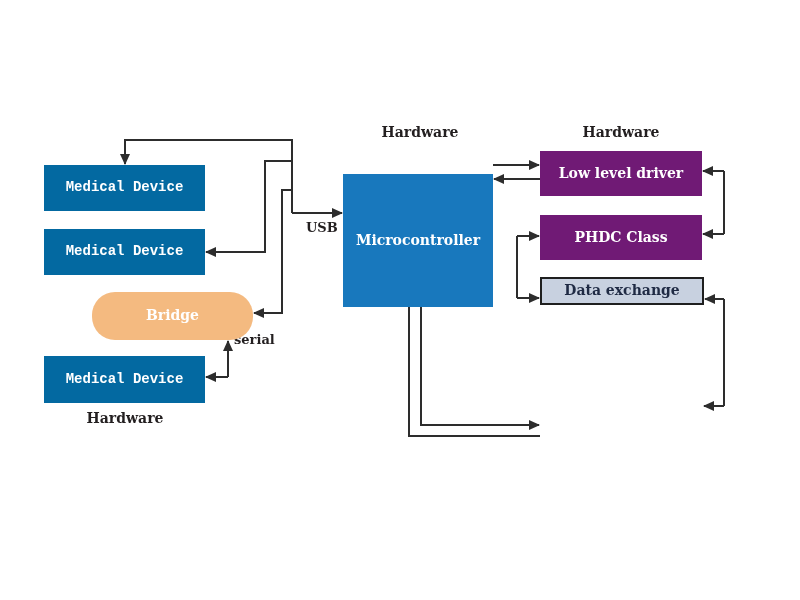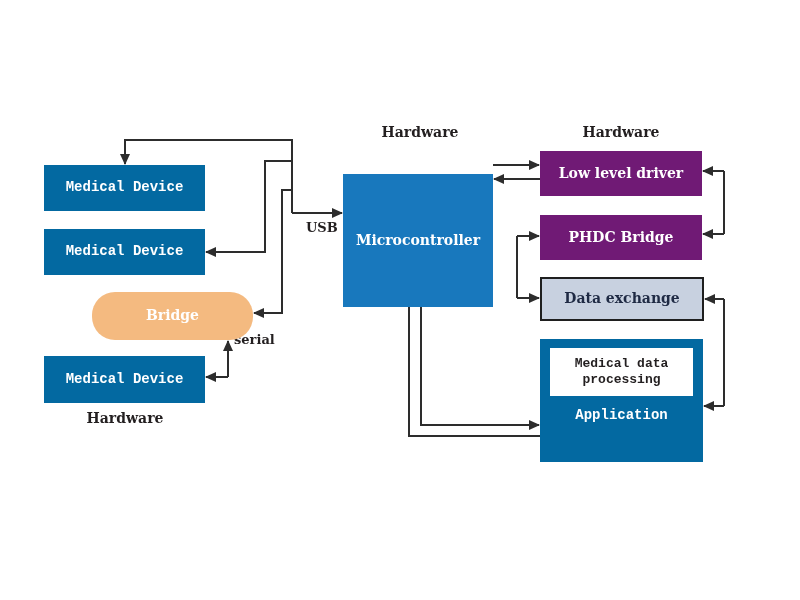--- a/index.html
+++ b/index.html
@@ -37,21 +37,21 @@
   }
   .lbl-small { font-size: 13px; text-align: left; }
   
   .md1    { left: 44px;  top: 165px; width: 161px; height: 46px; }
   .md2    { left: 44px;  top: 229px; width: 161px; height: 46px; }
   .bridge { left: 92px;  top: 292px; width: 161px; height: 48px; border-radius: 23px; }
   .md3    { left: 44px;  top: 356px; width: 161px; height: 47px; }
   .mcu    { left: 343px; top: 149px; width: 150px; height: 133px; margin-top: 25px; }
   .lld    { left: 540px; top: 151px; width: 162px; height: 45px; }
   .phdc   { left: 540px; top: 215px; width: 162px; height: 45px; }
-  .dataex { left: 540px; top: 277px; width: 164px; height: 44px; }
+  .dataex { left: 540px; top: 277px; width: 164px; height: 28px; }
   .app    { left: 540px; top: 339px; width: 163px; height: 123px; display: block; }
   .app-inner {
     position: absolute;
     left: 10px; top: 9px; width: 143px; height: 48px;
     background: #ffffff;
     color: #231f20;
     display: flex; align-items: center; justify-content: center;
     font-size: 13px; font-weight: bold; line-height: 1.25;
     text-align: center;
     padding: 0 14px; box-sizing: border-box;
@@ -119,21 +119,17 @@
   <div class="lbl lbl-small serial-lbl">serial</div>
 
   <div class="node orange md1">Medical Device</div>
   <div class="node orange md2">Medical Device</div>
   <div class="node tan bridge">Bridge</div>
   <div class="node orange md3">Medical Device</div>
 
   <div class="node blue mcu">Microcontroller</div>
 
   <div class="node navy lld">Low level driver</div>
-  <div class="node navy phdc">PHDC Bridge</div>
+  <div class="node navy phdc">PHDC Class</div>
   <div class="node lightsteel dataex">Data exchange</div>
 
-  <div class="node orange app">
-    <div class="app-inner">Medical data processing</div>
-    <div class="app-label">Application</div>
-  </div>
 
 </div>
 
 </body></html>

